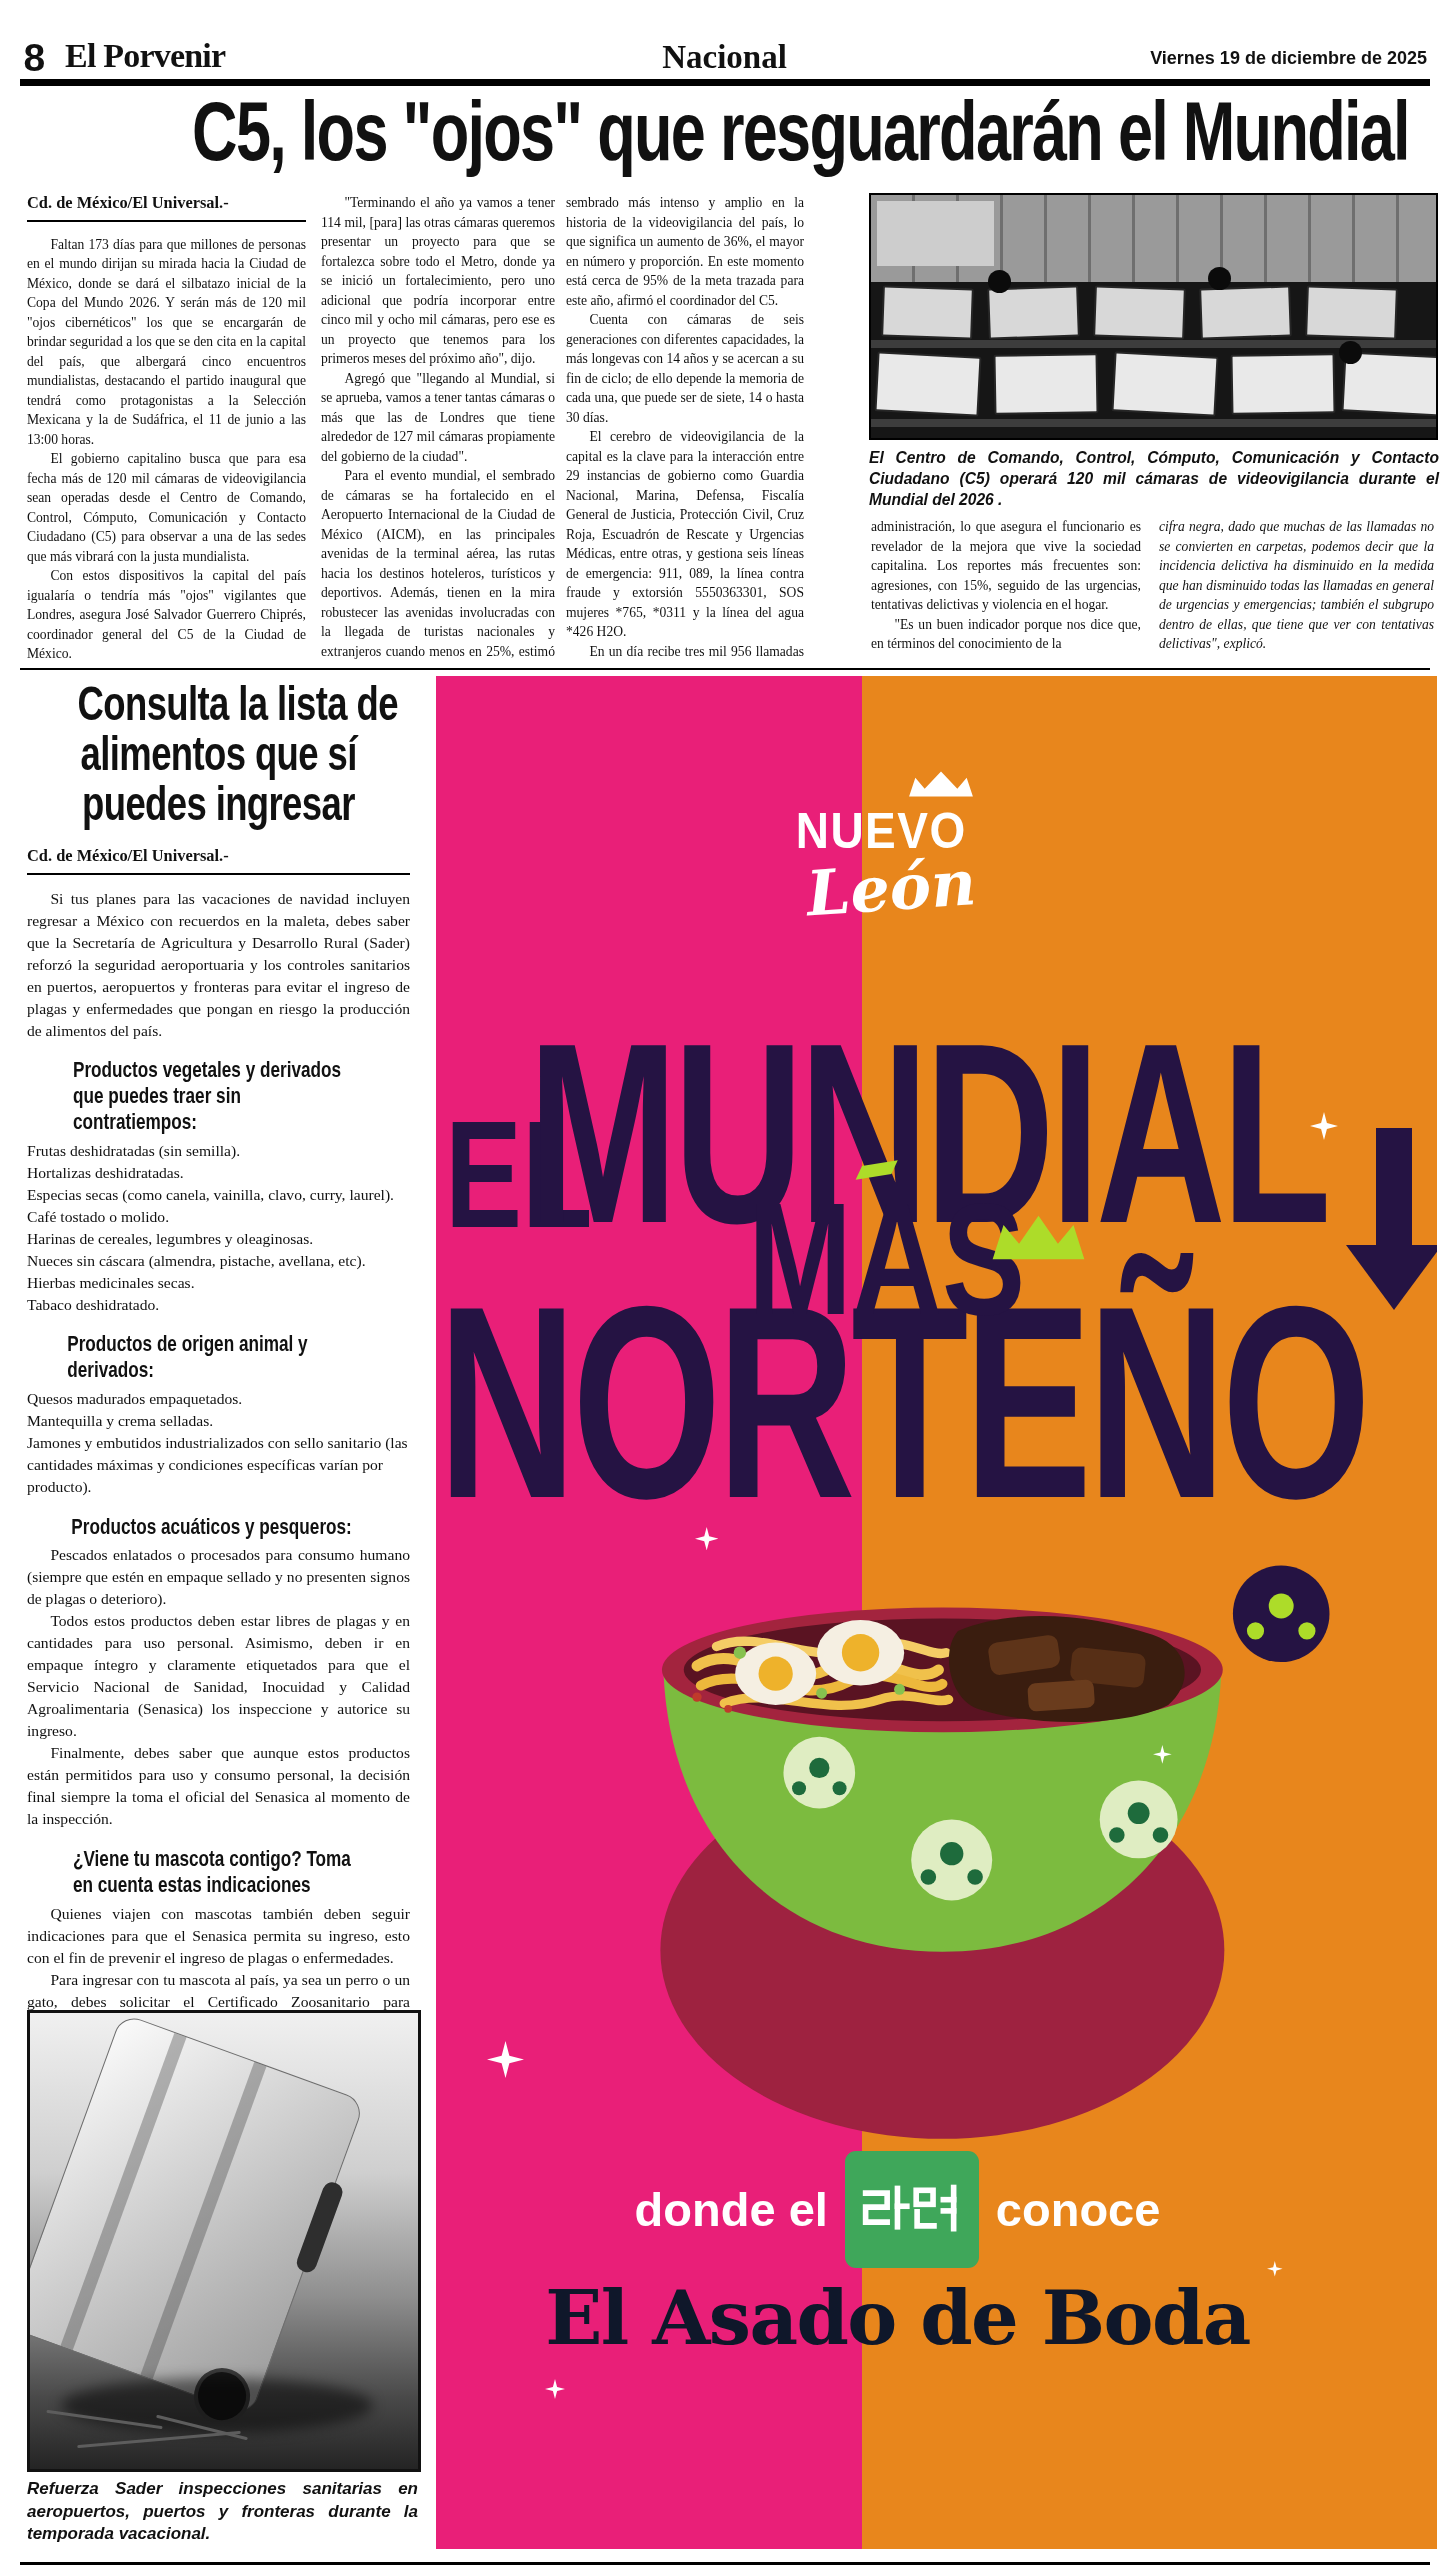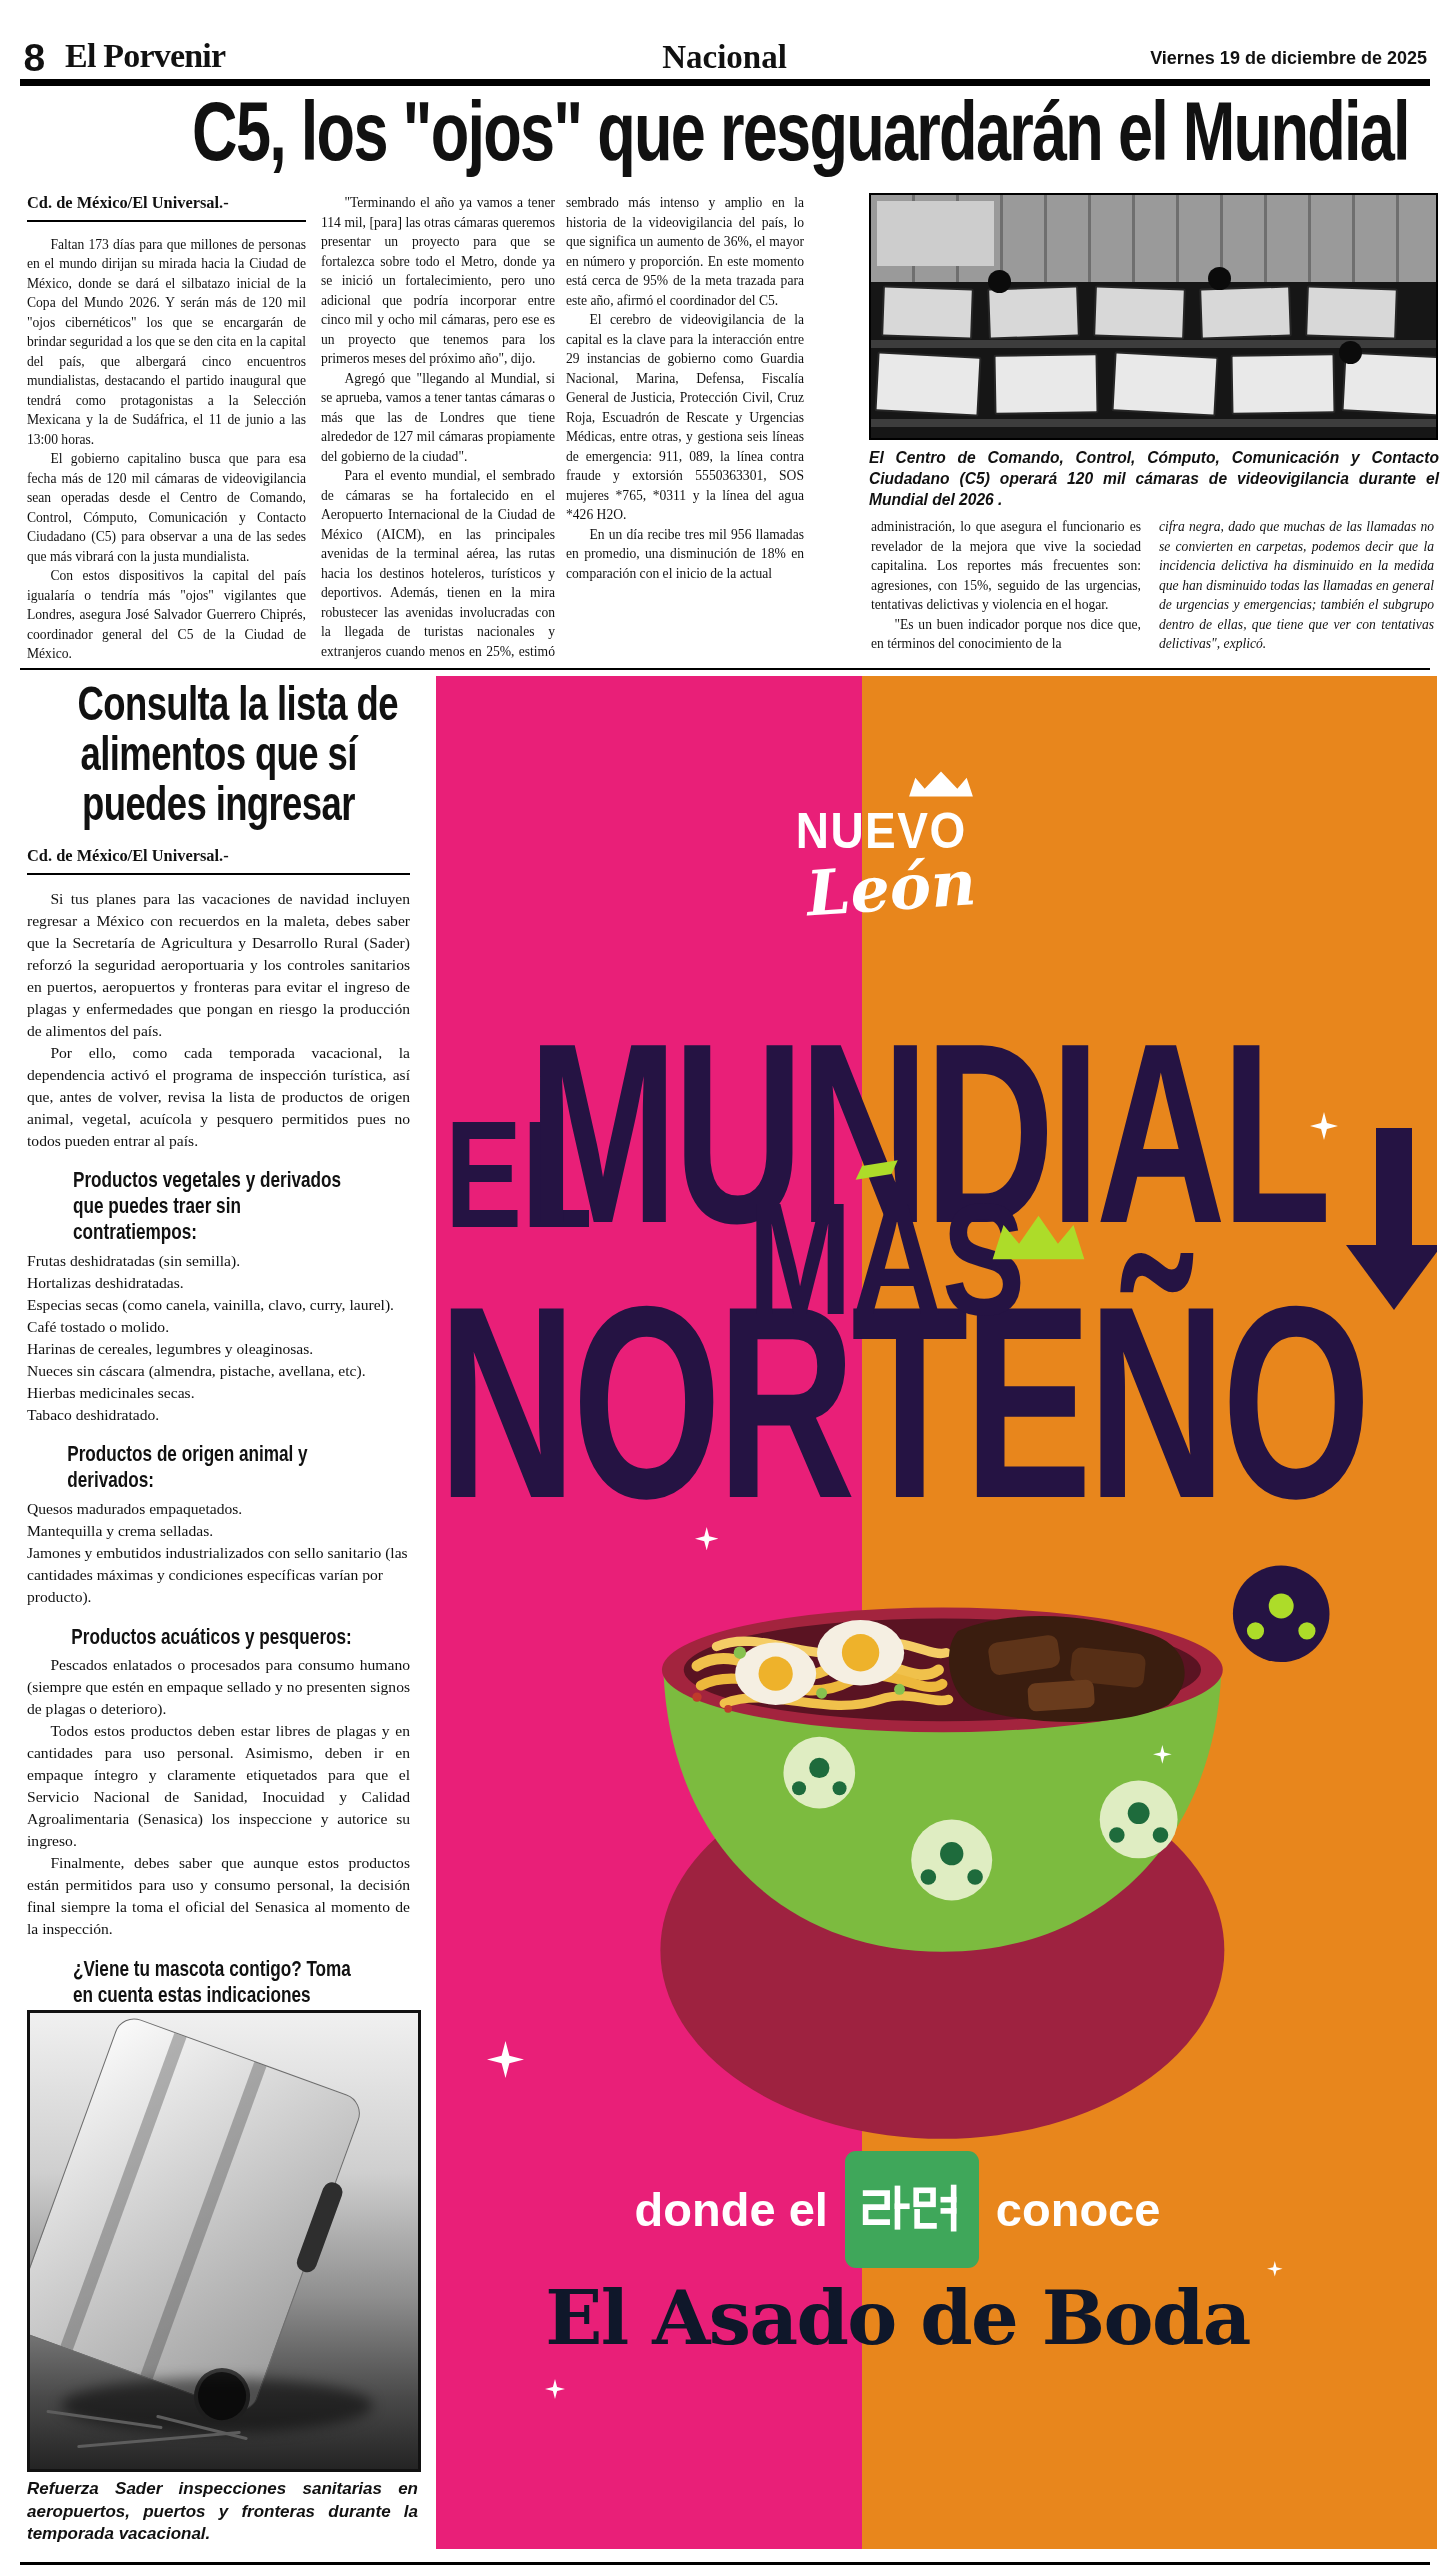--- a/index.html
+++ b/index.html
@@ -118,20 +118,21 @@
     <p>Con estos dispositivos la capital del país igualaría o tendría más "ojos" vigilantes que Londres, asegura José Salvador Guerrero Chiprés, coordinador general del C5 de la Ciudad de México.</p>
   </div>
   <div class="col" id="col2">
     <p>"Terminando el año ya vamos a tener 114 mil, [para] las otras cámaras queremos presentar un proyecto para que se fortalezca sobre todo el Metro, donde ya se inició un fortalecimiento, pero uno adicional que podría incorporar entre cinco mil y ocho mil cámaras, pero ese es un proyecto que tenemos para los primeros meses del próximo año", dijo.</p>
     <p>Agregó que "llegando al Mundial, si se aprueba, vamos a tener tantas cámaras o más que las de Londres que tiene alrededor de 127 mil cámaras propiamente del gobierno de la ciudad".</p>
     <p>Para el evento mundial, el sembrado de cámaras se ha fortalecido en el Aeropuerto Internacional de la Ciudad de México (AICM), en las principales avenidas de la terminal aérea, las rutas hacia los destinos hoteleros, turísticos y deportivos. Además, tienen en la mira robustecer las avenidas involucradas con la llegada de turistas nacionales y extranjeros cuando menos en 25%, estimó el funcionario.</p>
 
   </div>
   <div class="col" id="col3">
     <p class="cont">sembrado más intenso y amplio en la historia de la videovigilancia del país, lo que significa un aumento de 36%, el mayor en número y proporción. En este momento está cerca de 95% de la meta trazada para este año, afirmó el coordinador del C5.</p>
+    <p>Cuenta con cámaras de seis generaciones con diferentes capacidades, la más longevas con 14 años y se acercan a su fin de ciclo; de ello depende la memoria de cada una, que puede ser de siete, 14 o hasta 30 días.</p>
     <p>El cerebro de videovigilancia de la capital es la clave para la interacción entre 29 instancias de gobierno como Guardia Nacional, Marina, Defensa, Fiscalía General de Justicia, Protección Civil, Cruz Roja, Escuadrón de Rescate y Urgencias Médicas, entre otras, y gestiona seis líneas de emergencia: 911, 089, la línea contra fraude y extorsión 5550363301, SOS mujeres *765, *0311 y la línea del agua *426 H2O.</p>
     <p>En un día recibe tres mil 956 llamadas en promedio, una disminución de 18% en comparación con el inicio de la actual</p>
   </div>
 
   <div id="photo1">
     <div class="wall"></div>
     <div class="wallGlow"></div>
     <div id="mons" style="position:absolute;inset:0;">
         <div class="monitor" style="left: 11px; top: 92px; width: 87px; height: 47px; background: rgb(216, 216, 216); transform: rotate(2deg);"></div>
         <div class="monitor" style="left: 117px; top: 92px; width: 87px; height: 47px; background: rgb(216, 216, 216); transform: rotate(-2deg);"></div>
@@ -162,21 +163,20 @@
 
   <div id="rule1"></div>
 
   <div id="article2">
     <div class="h2line"><span class="cx">Consulta la lista de</span></div>
     <div class="h2line"><span class="cx">alimentos que sí</span></div>
     <div class="h2line"><span class="cx">puedes ingresar</span></div>
     <div class="byline">Cd. de México/El Universal.-</div>
     <div class="a2body">
       <p>Si tus planes para las vacaciones de navidad incluyen regresar a México con recuerdos en la maleta, debes saber que la Secretaría de Agricultura y Desarrollo Rural (Sader) reforzó la seguridad aeroportuaria y los controles sanitarios en puertos, aeropuertos y fronteras para evitar el ingreso de plagas y enfermedades que pongan en riesgo la producción de alimentos del país.</p>
-      <p>Por ello, como cada temporada vacacional, la dependencia activó el programa de inspección turística, así que, antes de volver, revisa la lista de productos de origen animal, vegetal, acuícola y pesquero permitidos pues no todos pueden entrar al país.</p>
 
       <div class="subhead"><span class="cx" style="display:inline-block;max-width:436px;white-space:normal;">Productos vegetales y derivados que puedes traer sin contratiempos:</span></div>
       <div class="item">Frutas deshidratadas (sin semilla).</div>
       <div class="item">Hortalizas deshidratadas.</div>
       <div class="item">Especias secas (como canela, vainilla, clavo, curry, laurel).</div>
       <div class="item">Café tostado o molido.</div>
       <div class="item">Harinas de cereales, legumbres y oleaginosas.</div>
       <div class="item">Nueces sin cáscara (almendra, pistache, avellana, etc).</div>
       <div class="item">Hierbas medicinales secas.</div>
       <div class="item">Tabaco deshidratado.</div>

